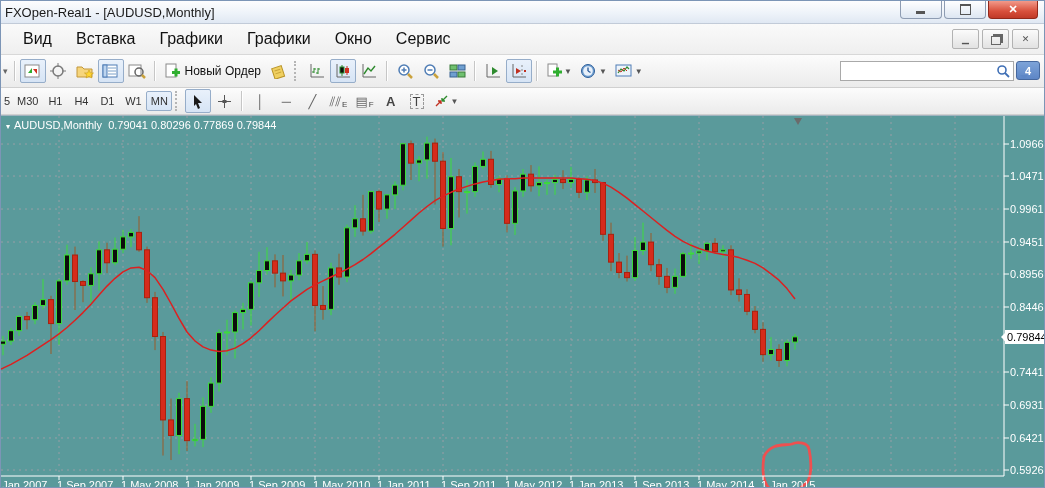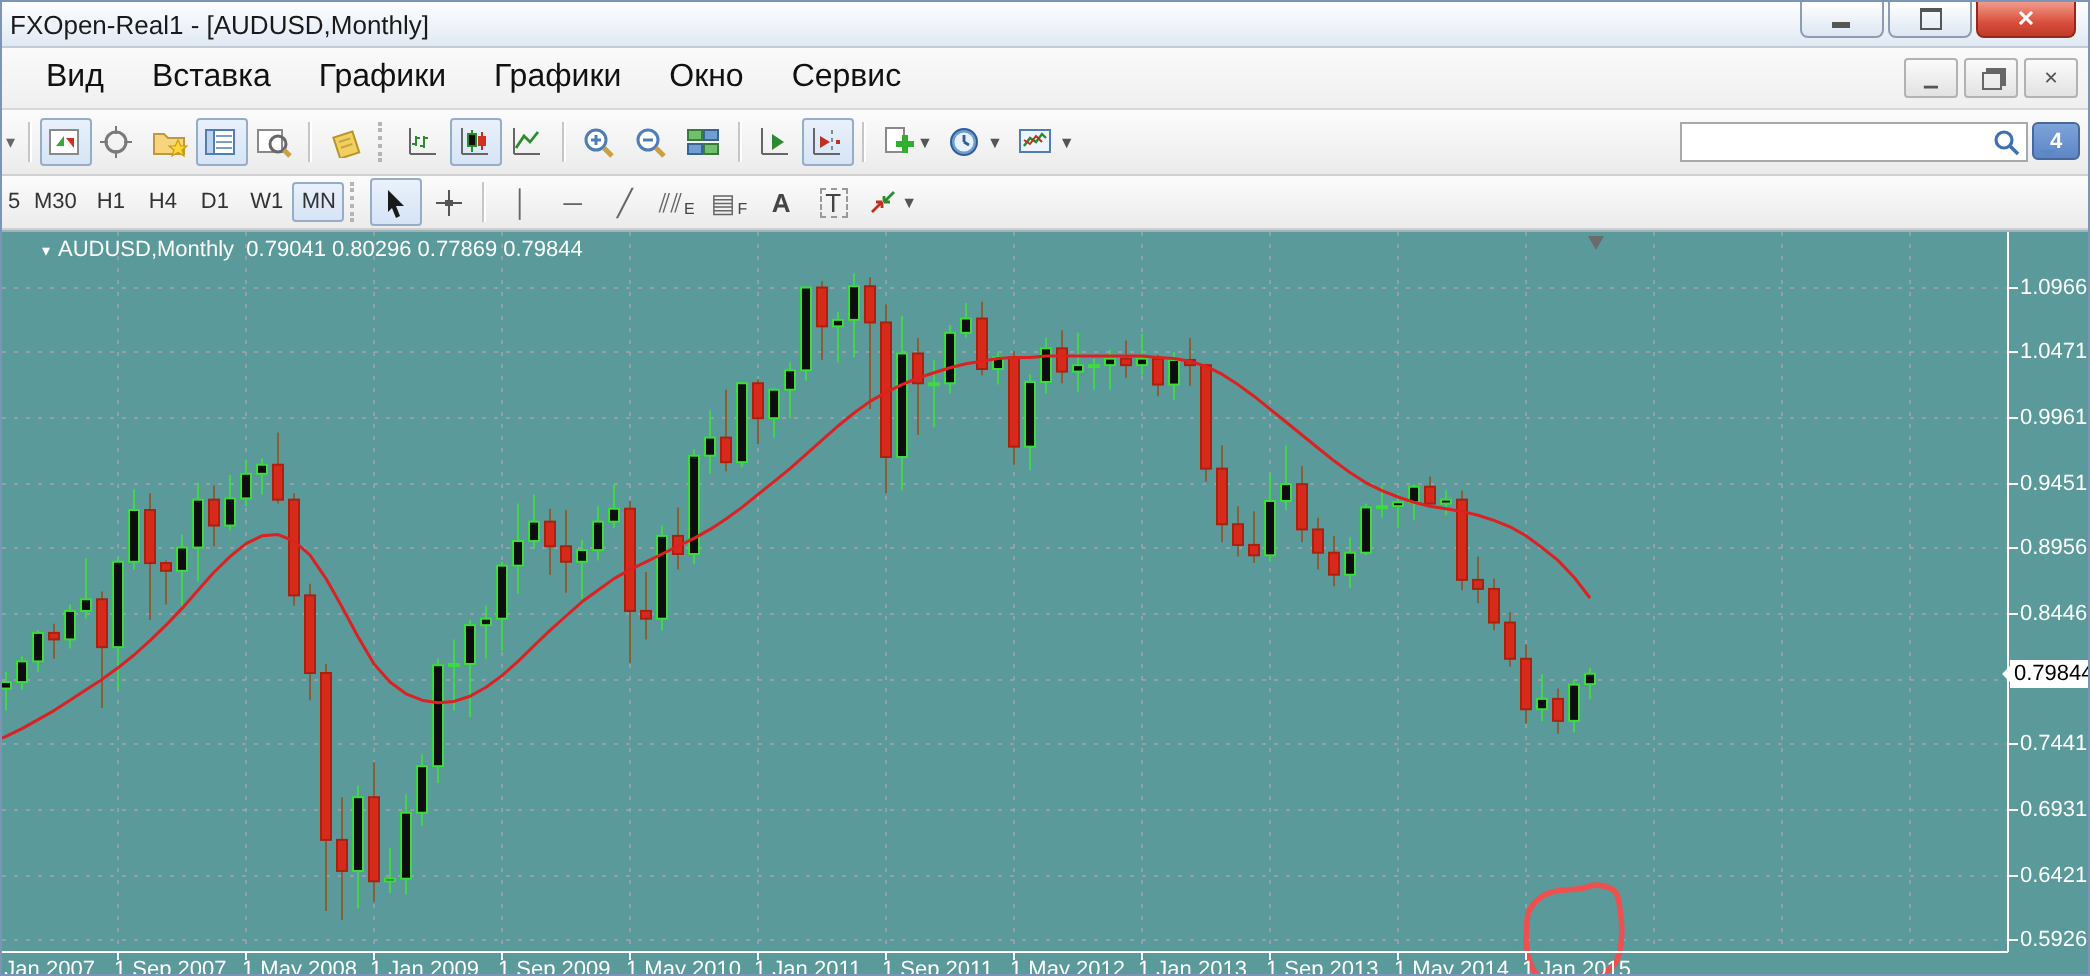--- a/index.html
+++ b/index.html
@@ -45,21 +45,21 @@
     padding:0 18px 0 4px;outline:none;}
   .search-mag{margin-left:-18px;pointer-events:none;}
   .badge{position:absolute;right:4px;top:6px;width:22px;height:17px;background:linear-gradient(#7da3d8,#5d86c6);
     border:1px solid #46689e;border-radius:3px;color:#fff;font-size:11px;font-weight:bold;
     display:flex;align-items:center;justify-content:center;}
   .badge:after{content:"";position:absolute;left:3px;bottom:-4px;border:4px solid transparent;border-top-color:#5d86c6;}
   
   .chart{position:relative;height:377px;background:#5a9a9b;border-top:1px solid #9fb3bf;overflow:hidden;}
   .chart svg{position:absolute;left:0;top:0;}
   .grid{stroke:#b9a2ad;stroke-width:1;stroke-dasharray:2 4;opacity:.65;}
-  .symbol-line{position:absolute;left:20px;top:3px;color:#fff;font-size:11px;white-space:nowrap;z-index:3;}
+  .symbol-line{position:absolute;left:5px;top:3px;color:#fff;font-size:11px;white-space:nowrap;z-index:3;}
   .symbol-line .tri{font-size:8px;margin-right:4px;}
   .y-axis-label{position:absolute;left:1009px;color:#fff;font-size:11px;transform:translateY(-6px);z-index:2;}
   .x-axis-label{position:absolute;top:363px;color:#fff;font-size:11px;white-space:nowrap;z-index:2;}
   .price-box{position:absolute;left:1004px;width:41px;height:14px;background:#fff;color:#000;
     font-size:11px;display:flex;align-items:center;padding-left:2px;z-index:4;transform:translateY(-7px);}
   .price-box:before{content:"";position:absolute;left:-4px;top:3px;border:4px solid transparent;border-right-color:#fff;border-left:none;}
 </style>
 </head>
 <body>
 
@@ -133,20 +133,28 @@
         </svg>
     </div>
     <div class="tb">
       <svg width="18" height="16">
           <rect x="1" y="2" width="12" height="11" fill="#fff" stroke="#8a8a8a"></rect>
           <circle cx="11" cy="9" r="4" fill="none" stroke="#666" stroke-width="1.5"></circle>
           <line x1="14" y1="12" x2="17" y2="15" stroke="#caa23c" stroke-width="2.5"></line>
         </svg>
     </div>
     <span class="sep"></span>
+    <div class="tb">
+      <svg width="16" height="16">
+          <rect x="2" y="1" width="10" height="13" fill="#fff" stroke="#8a8a8a"></rect>
+          <rect x="8" y="8" width="8" height="3" fill="#2fae2f"></rect>
+          <rect x="10.5" y="5.5" width="3" height="8" fill="#2fae2f"></rect>
+        </svg>
+      <span class="tb-label">Новый Ордер</span>
+    </div>
     <div class="tb">
       <svg width="18" height="16">
           <g transform="rotate(-18 9 9)">
             <rect x="4" y="4" width="10" height="11" fill="#f0d060" stroke="#b99428"></rect>
             <line x1="6" y1="7" x2="12" y2="7" stroke="#c8a43a"></line>
             <line x1="6" y1="10" x2="12" y2="10" stroke="#c8a43a"></line>
           </g>
         </svg>
     </div>
     <span class="grip"></span>

